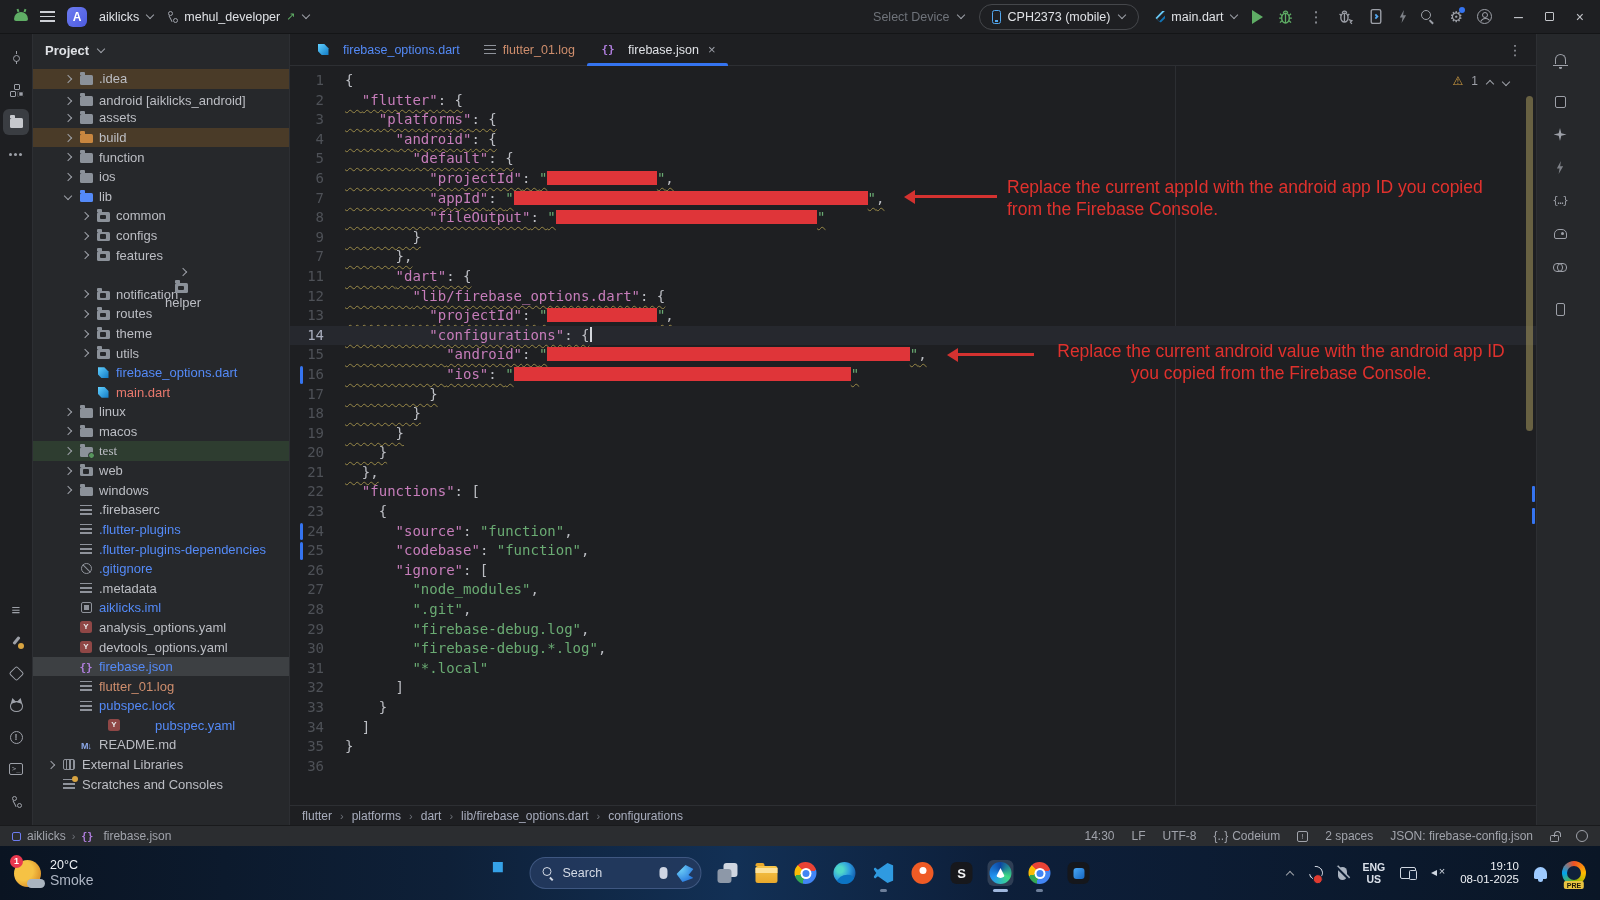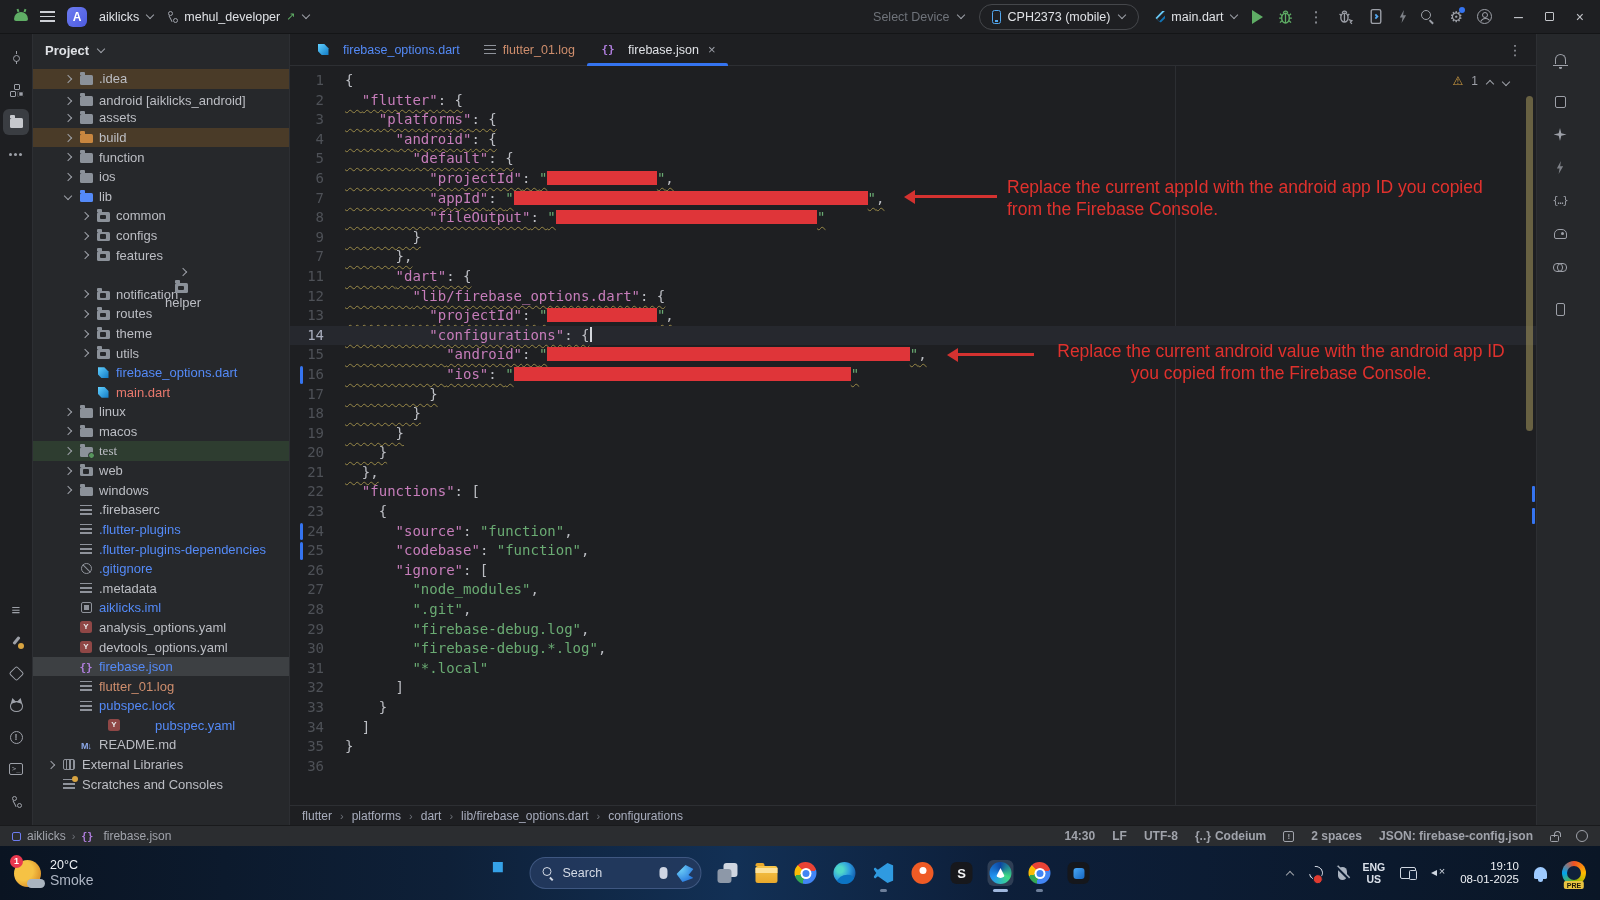--- a/index.html
+++ b/index.html
@@ -152,21 +152,21 @@
 
   .rstripe{width:64px;background:#26282b;border-left:1px solid #2d2f33;display:flex;flex-direction:column;align-items:flex-start;padding:8px 0 8px 10px;gap:0;}
   .rstripe .stripe-btn{margin:3.5px 0;}
   .rs-gap{height:10px;}
 
   
   .statusbar{height:21px;background:#2b2d30;border-top:1px solid #191a1c;display:flex;align-items:center;font-size:12px;color:#a0a3ab;padding:0 12px;}
   .sb-left{display:flex;align-items:center;gap:6px;}
   .proj-ic{width:9px;height:9px;border:1.5px solid #6d7cf0;border-radius:2px;}
   .sb-json::before{content:"{}";color:#b07ede;font:700 10px "DejaVu Sans Mono",monospace;margin-right:4px;}
-  .sb-right{margin-left:auto;display:flex;align-items:center;gap:17px;font-weight:bold;}
+  .sb-right{margin-left:auto;display:flex;align-items:center;gap:17px;}
   .codeium{display:flex;align-items:center;gap:4px;}
   .sq-ic{width:11px;height:11px;border:1.3px solid #a0a3ab;border-radius:2px;display:flex;align-items:center;justify-content:center;font-size:8px;}
   .lock-ic{width:9px;height:7px;border:1.3px solid #a0a3ab;border-radius:1.5px;position:relative;margin-top:4px;}
   .lock-ic::before{content:"";position:absolute;top:-5px;left:1px;width:5px;height:5px;border:1.3px solid #a0a3ab;border-bottom:none;border-radius:4px 4px 0 0;transform:translateX(2px);}
   .circ-ic{width:12px;height:12px;border:1.3px solid #a0a3ab;border-radius:50%;}
 
   
   .taskbar{height:54px;display:flex;align-items:center;position:relative;
     background:linear-gradient(90deg,#0a1422 0%,#0e2038 28%,#123055 46%,#0d1f3a 62%,#0a1626 100%);}
   .tb-weather{display:flex;align-items:center;gap:9px;padding-left:14px;width:230px;}

